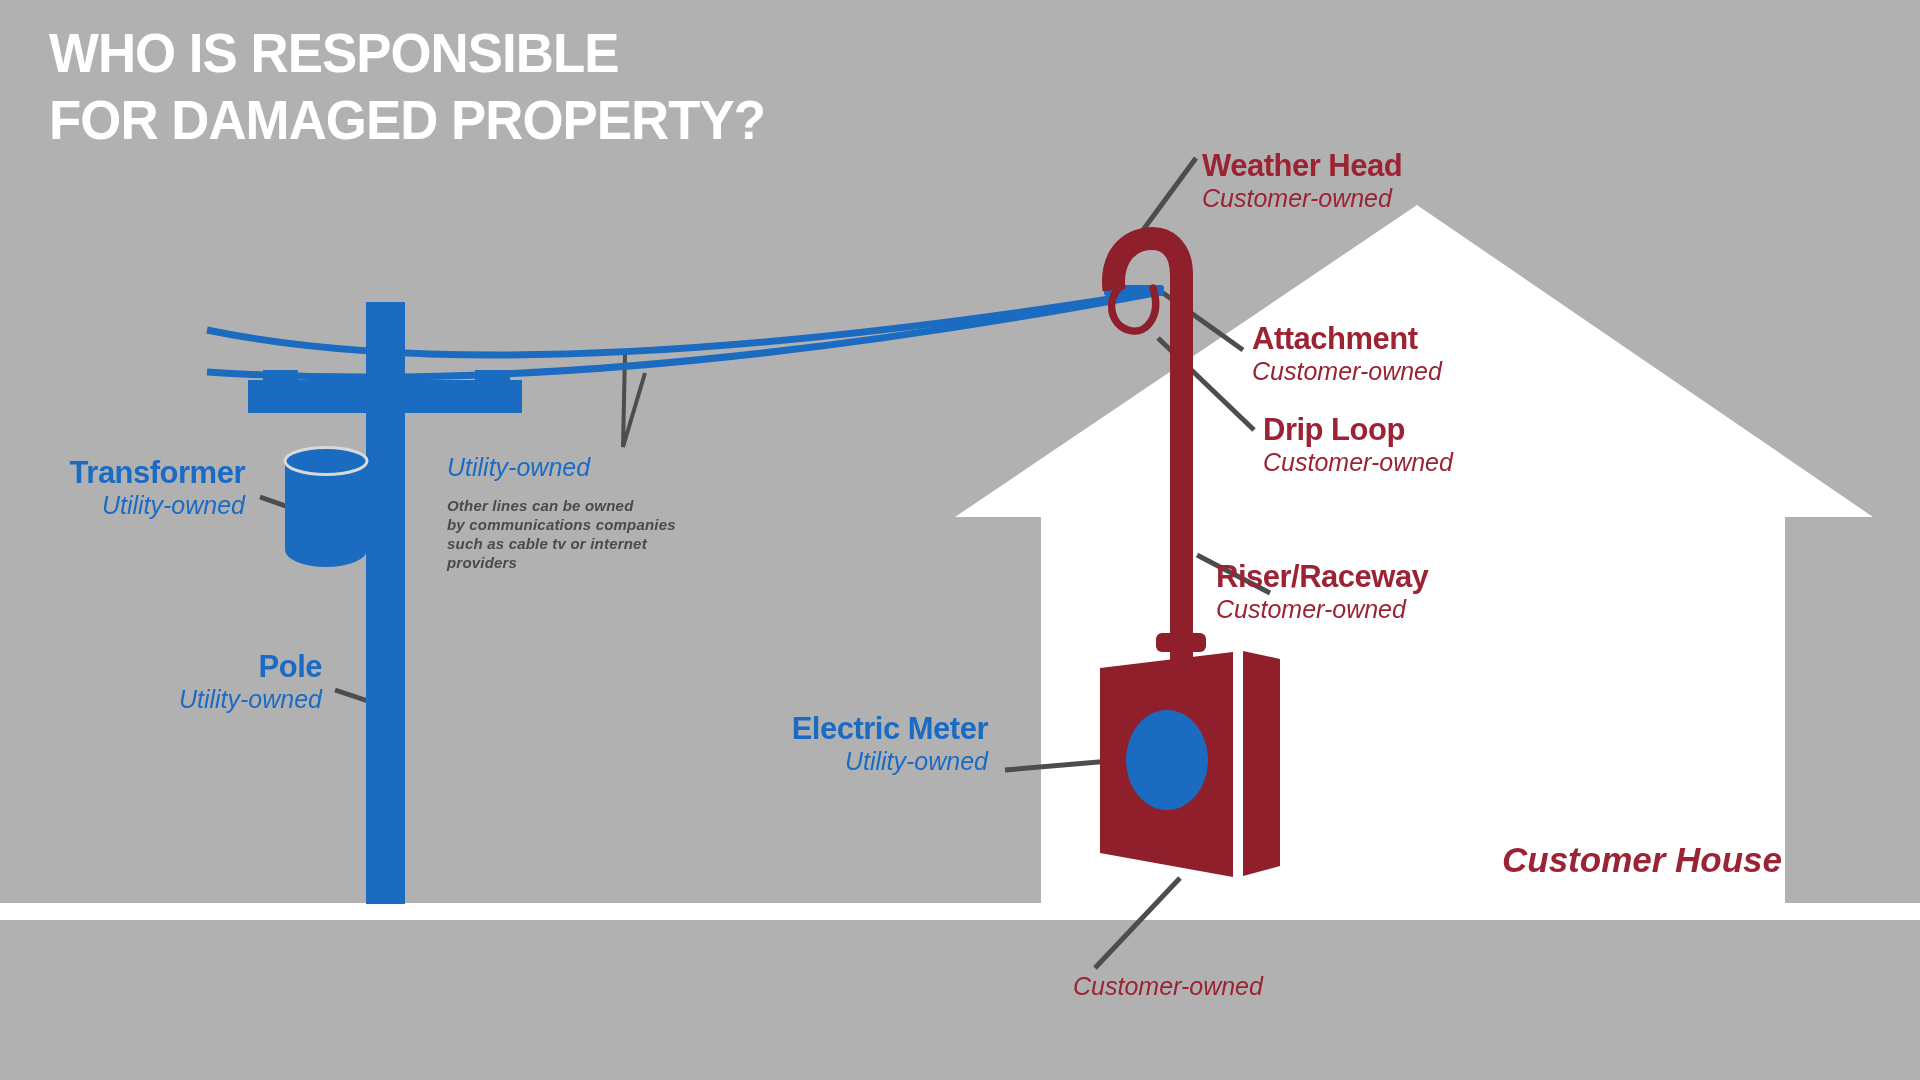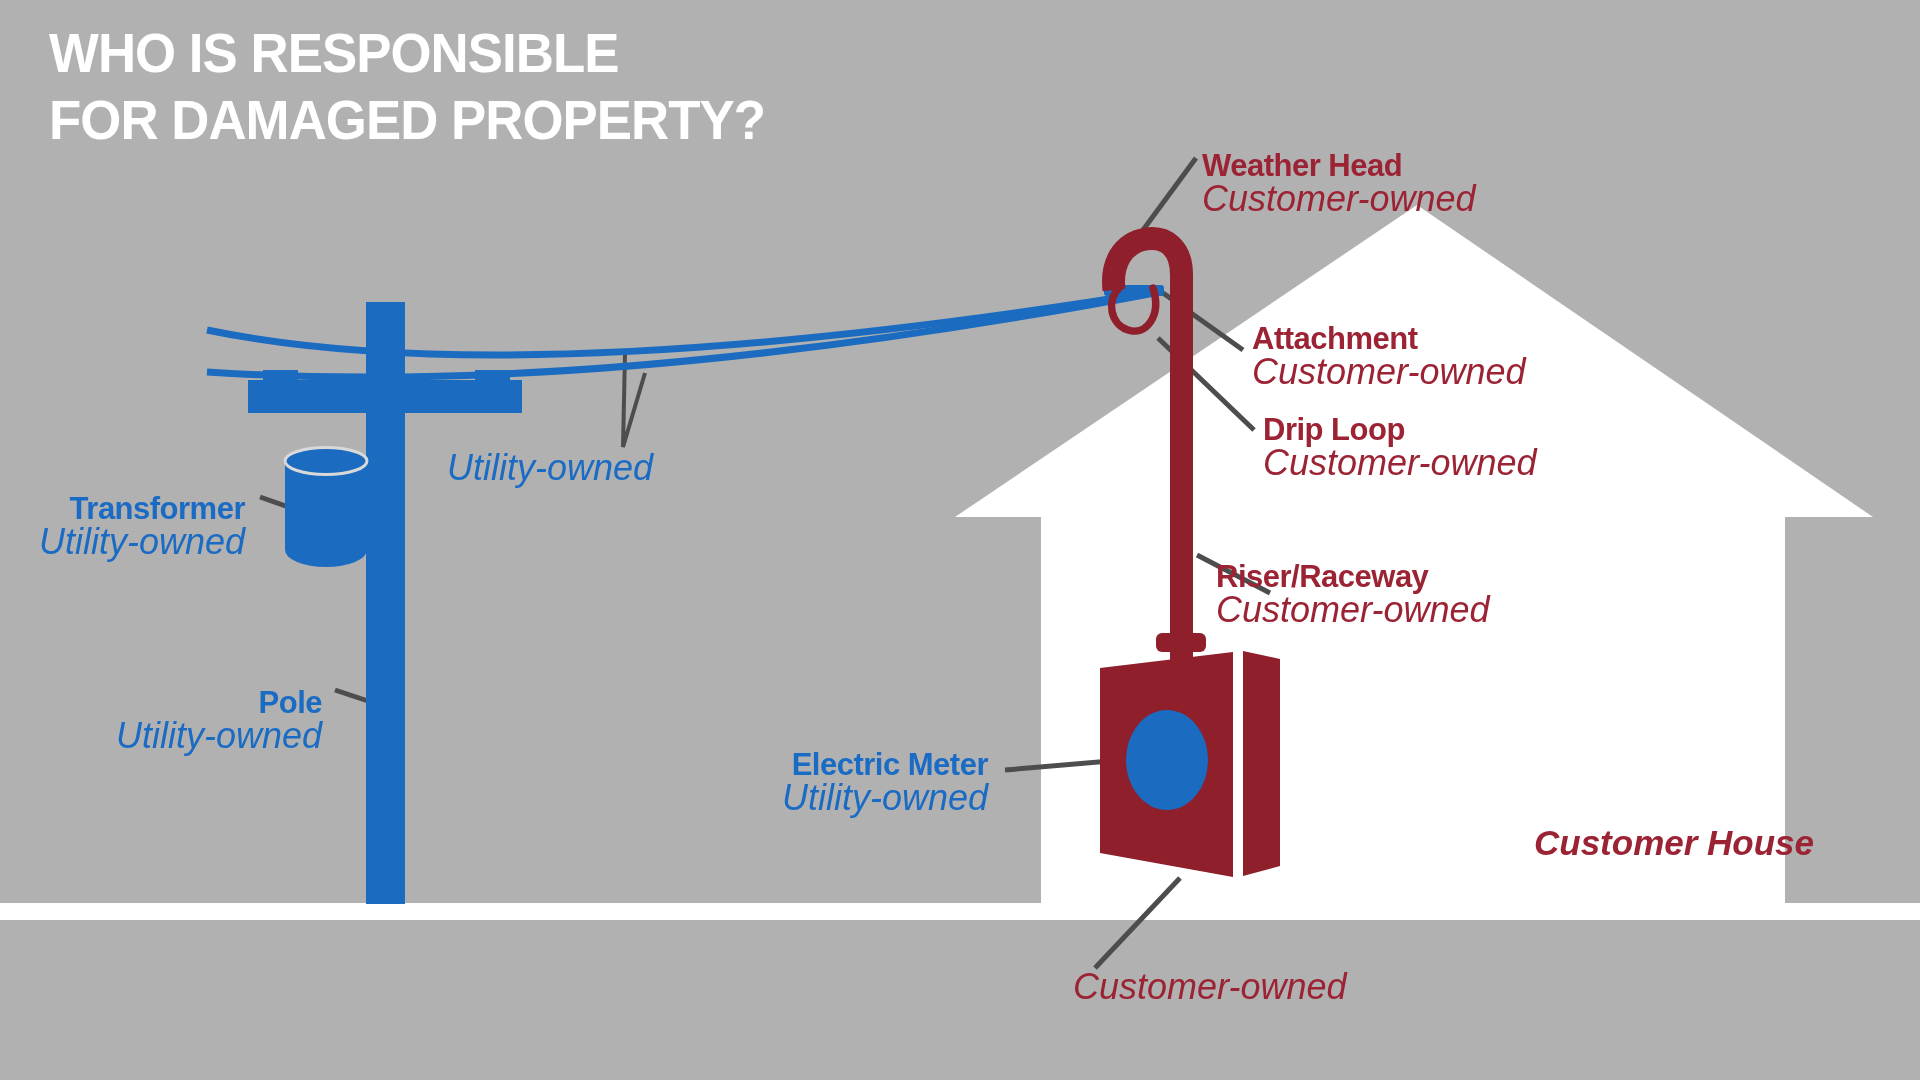--- a/index.html
+++ b/index.html
@@ -21,24 +21,24 @@
   }
   .stage svg{position:absolute;left:0;top:0;}
   .title{
     position:absolute;left:49px;top:20px;
     color:var(--title-white);font-weight:bold;font-size:55px;line-height:67px;
     letter-spacing:-1px;transform:scaleX(.96);transform-origin:left top;
     white-space:nowrap;
   }
   .label{position:absolute;white-space:nowrap;}
   .label .lname{font-weight:bold;font-size:31px;line-height:34px;letter-spacing:-.5px;}
-  .label .lown{font-style:italic;font-size:36px;line-height:31px;}
+  .label .lown{font-style:italic;font-size:25px;line-height:31px;}
   .blue{color:var(--blue-text);}
   .red{color:var(--red-text);}
-  .right{text-align:right;margin-top:36px;}
+  .right{text-align:right;}
   .note{margin-top:13px;font-size:15px;font-weight:bold;font-style:italic;
         color:var(--note-gray);line-height:19px;letter-spacing:.2px;}
   .house-label{font-weight:bold;font-style:italic;font-size:35px;}
   
   .f-white{fill:var(--house-white);}
   .f-blue{fill:var(--utility-blue);}
   .f-red{fill:var(--customer-red);}
   .s-wire{stroke:var(--utility-blue);stroke-width:7;fill:none;}
   .s-ptr{stroke:var(--pointer-gray);stroke-width:5;fill:none;}
   .s-cane{stroke:var(--customer-red);stroke-width:23;fill:none;}
@@ -92,20 +92,26 @@
     <div>FOR DAMAGED PROPERTY?</div>
   </div>
 
   <div class="label blue right" style="top:456px;right:1675px;">
     <div class="lname">Transformer</div>
     <div class="lown">Utility-owned</div>
   </div>
 
   <div class="label blue" style="top:452px;left:447px;">
     <div class="lown">Utility-owned</div>
+    <div class="note">
+      <div>Other lines can be owned</div>
+      <div>by communications companies</div>
+      <div>such as cable tv or internet</div>
+      <div>providers</div>
+    </div>
   </div>
 
   <div class="label blue right" style="top:650px;right:1598px;">
     <div class="lname">Pole</div>
     <div class="lown">Utility-owned</div>
   </div>
 
   <div class="label blue right" style="top:712px;right:932px;">
     <div class="lname">Electric Meter</div>
     <div class="lown">Utility-owned</div>
@@ -124,19 +130,19 @@
   <div class="label red" style="top:413px;left:1263px;">
     <div class="lname">Drip Loop</div>
     <div class="lown">Customer-owned</div>
   </div>
 
   <div class="label red" style="top:560px;left:1216px;">
     <div class="lname">Riser/Raceway</div>
     <div class="lown">Customer-owned</div>
   </div>
 
-  <div class="label red house-label" style="top:823px;left:1502px;margin-left:32px;">Customer House</div>
+  <div class="label red house-label" style="top:840px;left:1502px;">Customer House</div>
 
   <div class="label red" style="top:971px;left:1073px;">
     <div class="lown">Customer-owned</div>
   </div>
 
 </div>
 
 </body></html>

